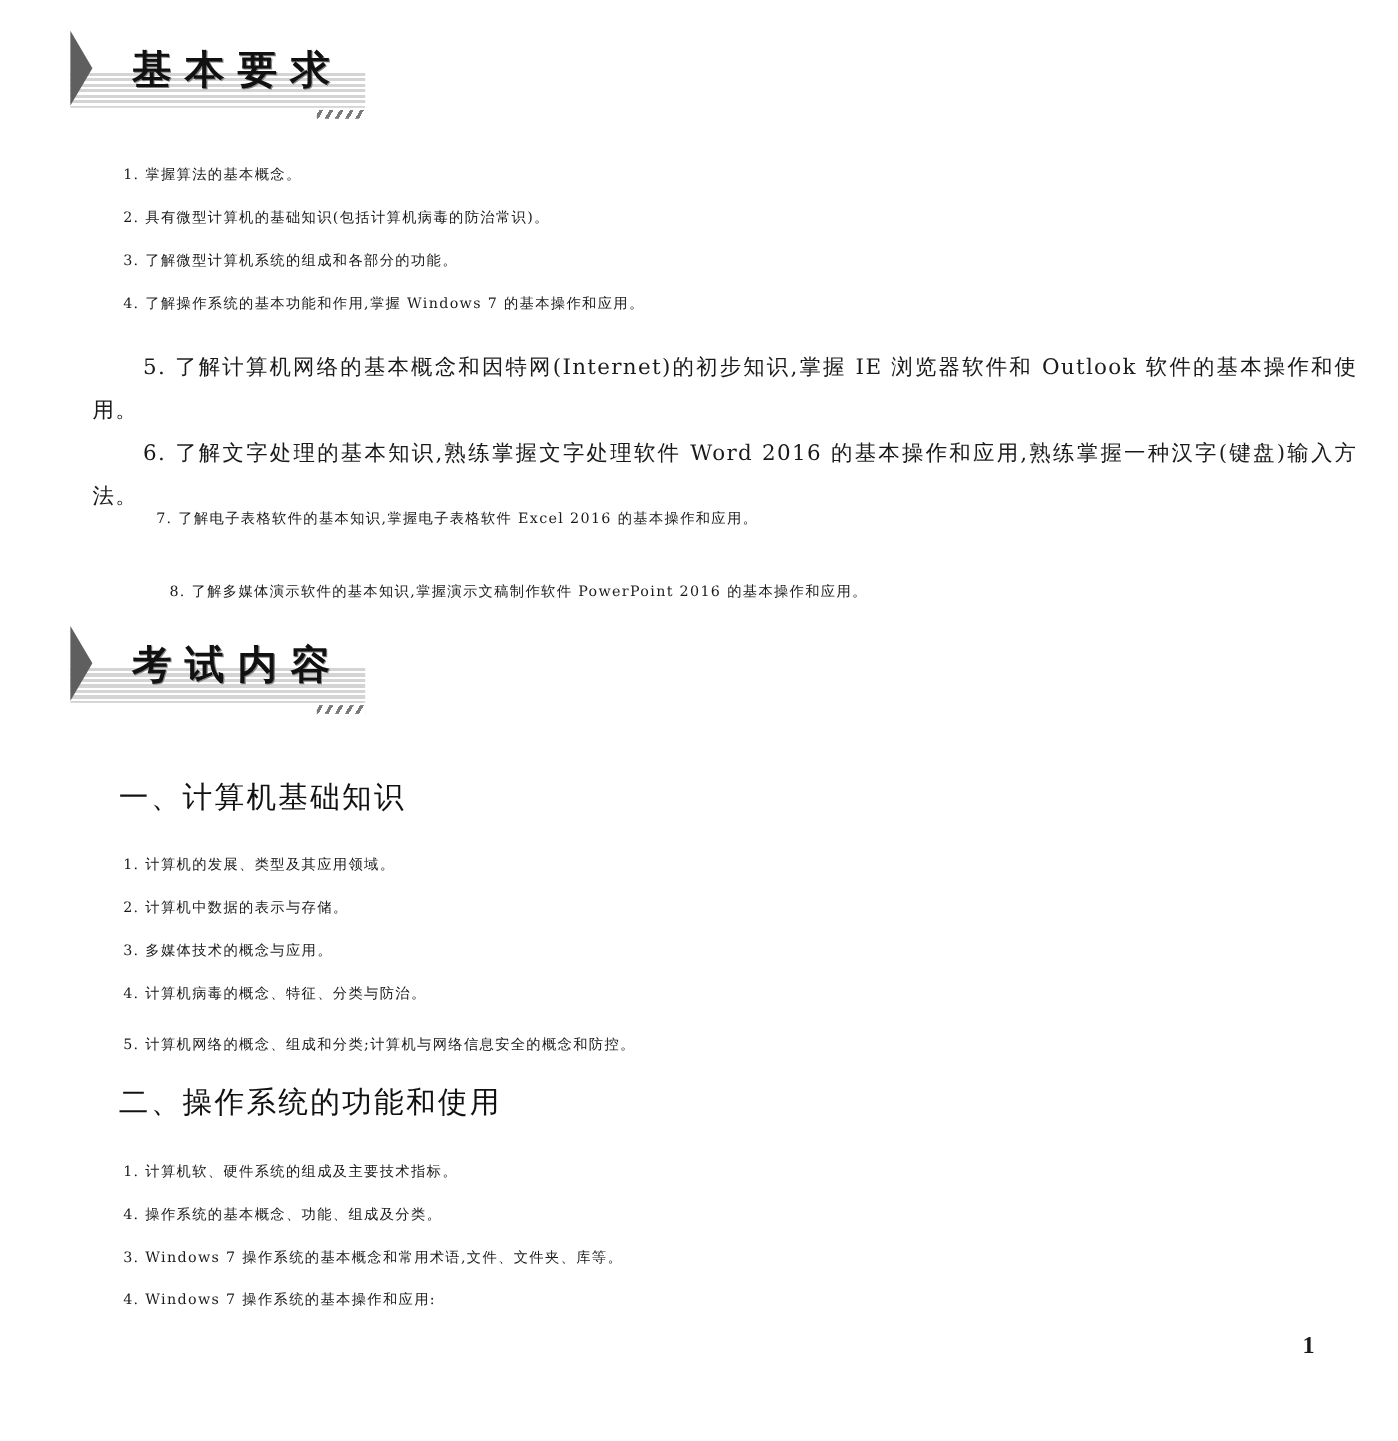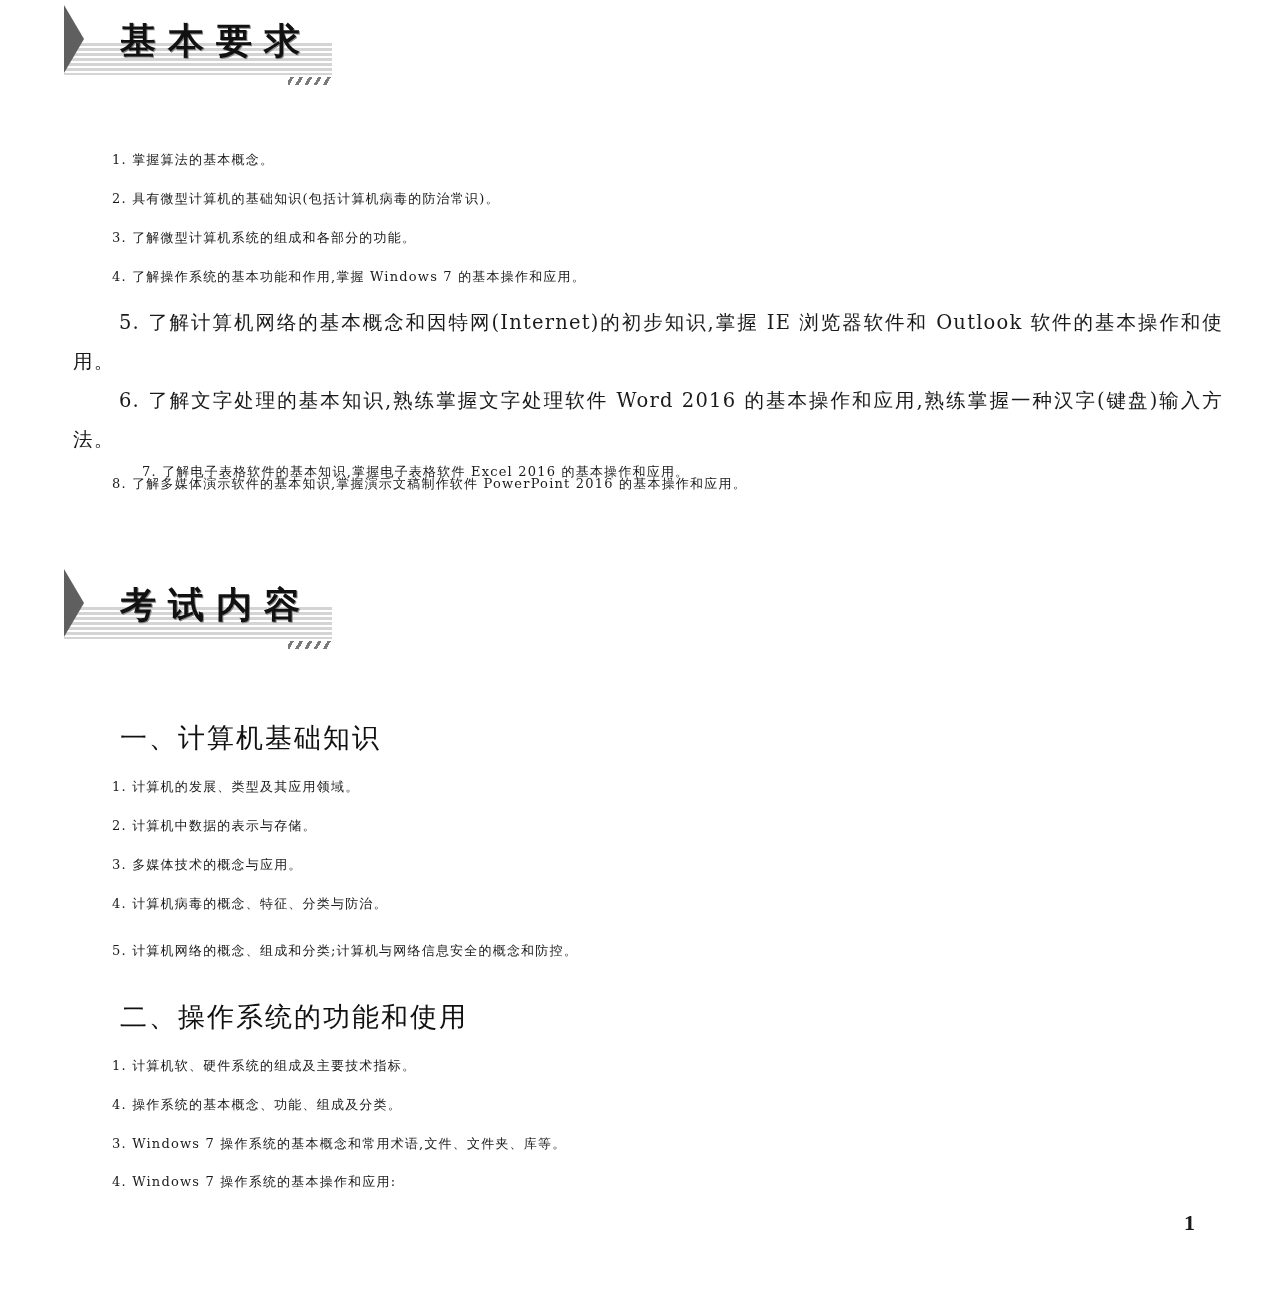--- a/index.html
+++ b/index.html
@@ -75,85 +75,85 @@
     .para {
       position: absolute;
       left: 66px;
       width: 1150px;
       font-size: 19.5px;
       line-height: 39px;
       letter-spacing: 1.2px;
       text-indent: 46px;
       text-align: justify;
       text-align-last: left;
-      margin: 7px;
+      margin: 18px;
     }
     .item {
       position: absolute;
       left: 112px;
       font-size: 13px;
       line-height: 39px;
       letter-spacing: 1.2px;
       white-space: nowrap;
       margin: 0;
       text-align: right;
     }
     .sub-heading {
       position: absolute;
       left: 108px;
       font-family: "DejaVu Sans", "Liberation Sans", sans-serif;
       font-size: 27px;
       letter-spacing: 2px;
       line-height: 40px;
       color: #111;
-      margin: 12px;
+      margin: 0;
       font-weight: normal;
     }
     .page-number {
       position: absolute;
       left: 1184px;
       top: 1208px;
       font-family: "Liberation Serif", "DejaVu Serif", serif;
       font-weight: bold;
       font-size: 22px;
       line-height: 30px;
     }
   </style>
 </head>
 <body>
 
-<div class="banner" style="top:5px;">
+<div class="banner" style="top:28px;">
   <div class="stripes"></div>
   <div class="arrow"></div>
   <div class="title">基本要求</div>
   <div class="hatch"></div>
 </div>
 
 <p class="item" style="top:140px;">1. 掌握算法的基本概念。</p>
 <p class="item" style="top:179px;">2. 具有微型计算机的基础知识(包括计算机病毒的防治常识)。</p>
 <p class="item" style="top:218px;">3. 了解微型计算机系统的组成和各部分的功能。</p>
 <p class="item" style="top:257px;">4. 了解操作系统的基本功能和作用,掌握 Windows 7 的基本操作和应用。</p>
 <p class="para" style="top:296px;">5. 了解计算机网络的基本概念和因特网(Internet)的初步知识,掌握 IE 浏览器软件和 Outlook 软件的基本操作和使用。</p>
 <p class="para" style="top:374px;">6. 了解文字处理的基本知识,熟练掌握文字处理软件 Word 2016 的基本操作和应用,熟练掌握一种汉字(键盘)输入方法。</p>
 <p class="item" style="top:452px;margin-left:30px;">7. 了解电子表格软件的基本知识,掌握电子表格软件 Excel 2016 的基本操作和应用。</p>
-<p class="item" style="top:464px;">8. 了解多媒体演示软件的基本知识,掌握演示文稿制作软件 PowerPoint 2016 的基本操作和应用。</p>
+<p class="item" style="top:519px;margin-left:42px;">8. 了解多媒体演示软件的基本知识,掌握演示文稿制作软件 PowerPoint 2016 的基本操作和应用。</p>
 
 <div class="banner" style="top:569px;text-align:center;">
   <div class="stripes"></div>
   <div class="arrow"></div>
   <div class="title">考试内容</div>
   <div class="hatch"></div>
 </div>
 
 <h2 class="sub-heading" style="top:706px;">一、计算机基础知识</h2>
 <p class="item" style="top:767px;">1. 计算机的发展、类型及其应用领域。</p>
 <p class="item" style="top:806px;">2. 计算机中数据的表示与存储。</p>
 <p class="item" style="top:845px;">3. 多媒体技术的概念与应用。</p>
 <p class="item" style="top:884px;">4. 计算机病毒的概念、特征、分类与防治。</p>
 <p class="item" style="top:931px;">5. 计算机网络的概念、组成和分类;计算机与网络信息安全的概念和防控。</p>
 
-<h2 class="sub-heading" style="top:985px;">二、操作系统的功能和使用</h2>
+<h2 class="sub-heading" style="top:985px;font-family:Liberation Mono, monospace;">二、操作系统的功能和使用</h2>
 <p class="item" style="top:1046px;">1. 计算机软、硬件系统的组成及主要技术指标。</p>
 <p class="item" style="top:1085px;">4. 操作系统的基本概念、功能、组成及分类。</p>
 <p class="item" style="top:1124px;">3. Windows 7 操作系统的基本概念和常用术语,文件、文件夹、库等。</p>
 <p class="item" style="top:1162px;">4. Windows 7 操作系统的基本操作和应用:</p>
 
 <div class="page-number">1</div>
 
 </body></html>

